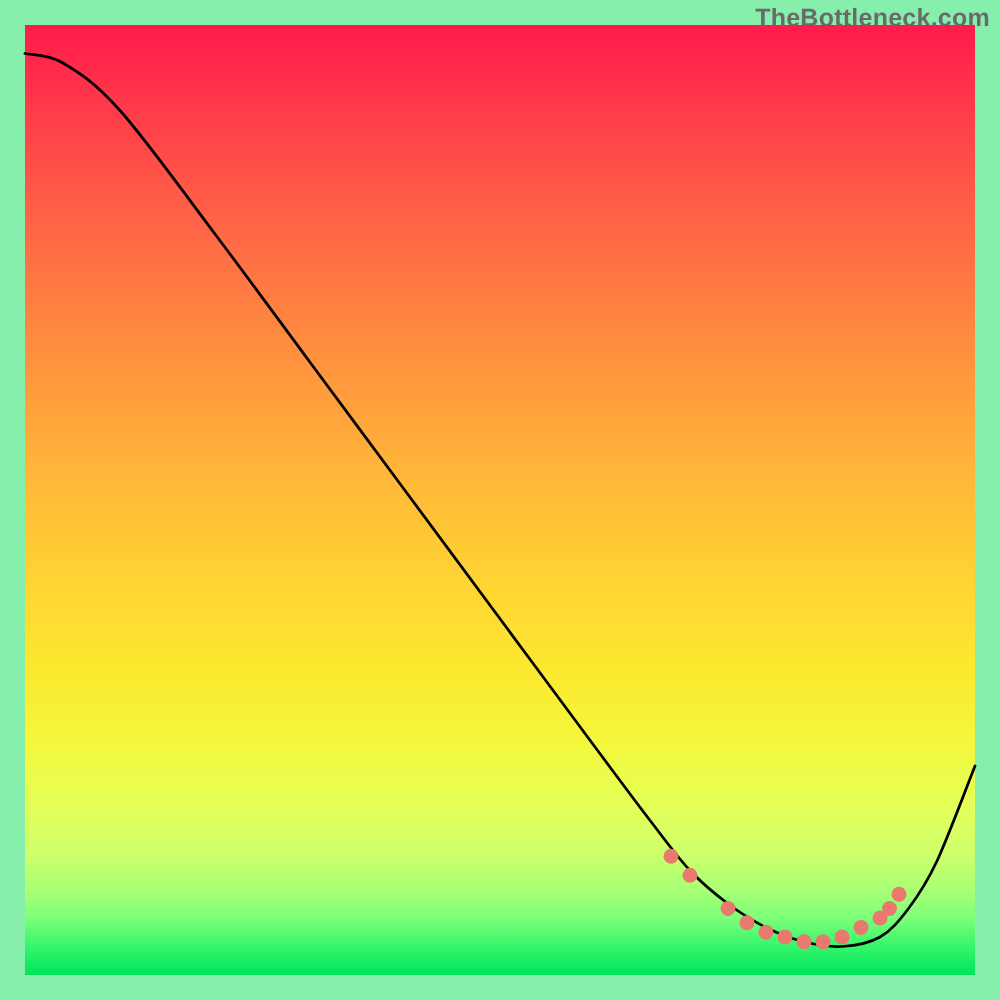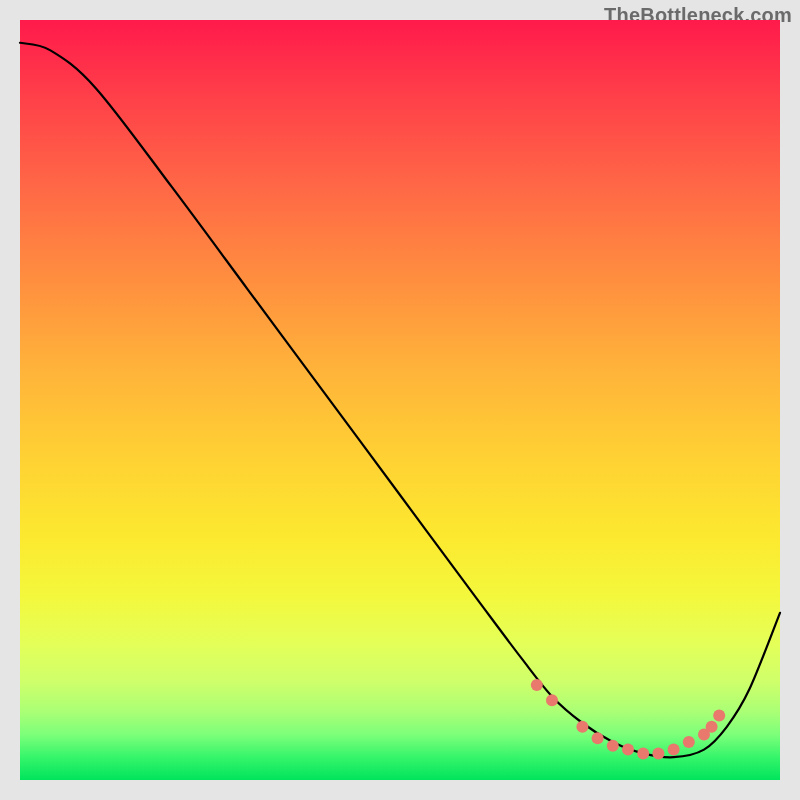--- a/index.html
+++ b/index.html
@@ -7,21 +7,21 @@
     padding: 0;
     width: 800px;
     height: 800px;
     background: #000;
     overflow: hidden;
   }
   .stage {
     position: relative;
     width: 800px;
     height: 800px;
-    background: #e5e5e5;
+    background: #86efac;
   }
   .plot {
     position: absolute;
     left: 20px;
     top: 20px;
     width: 760px;
     height: 760px;
     background: linear-gradient(to bottom,
       #ff1a4b 0%,
       #ff3f49 10%,

